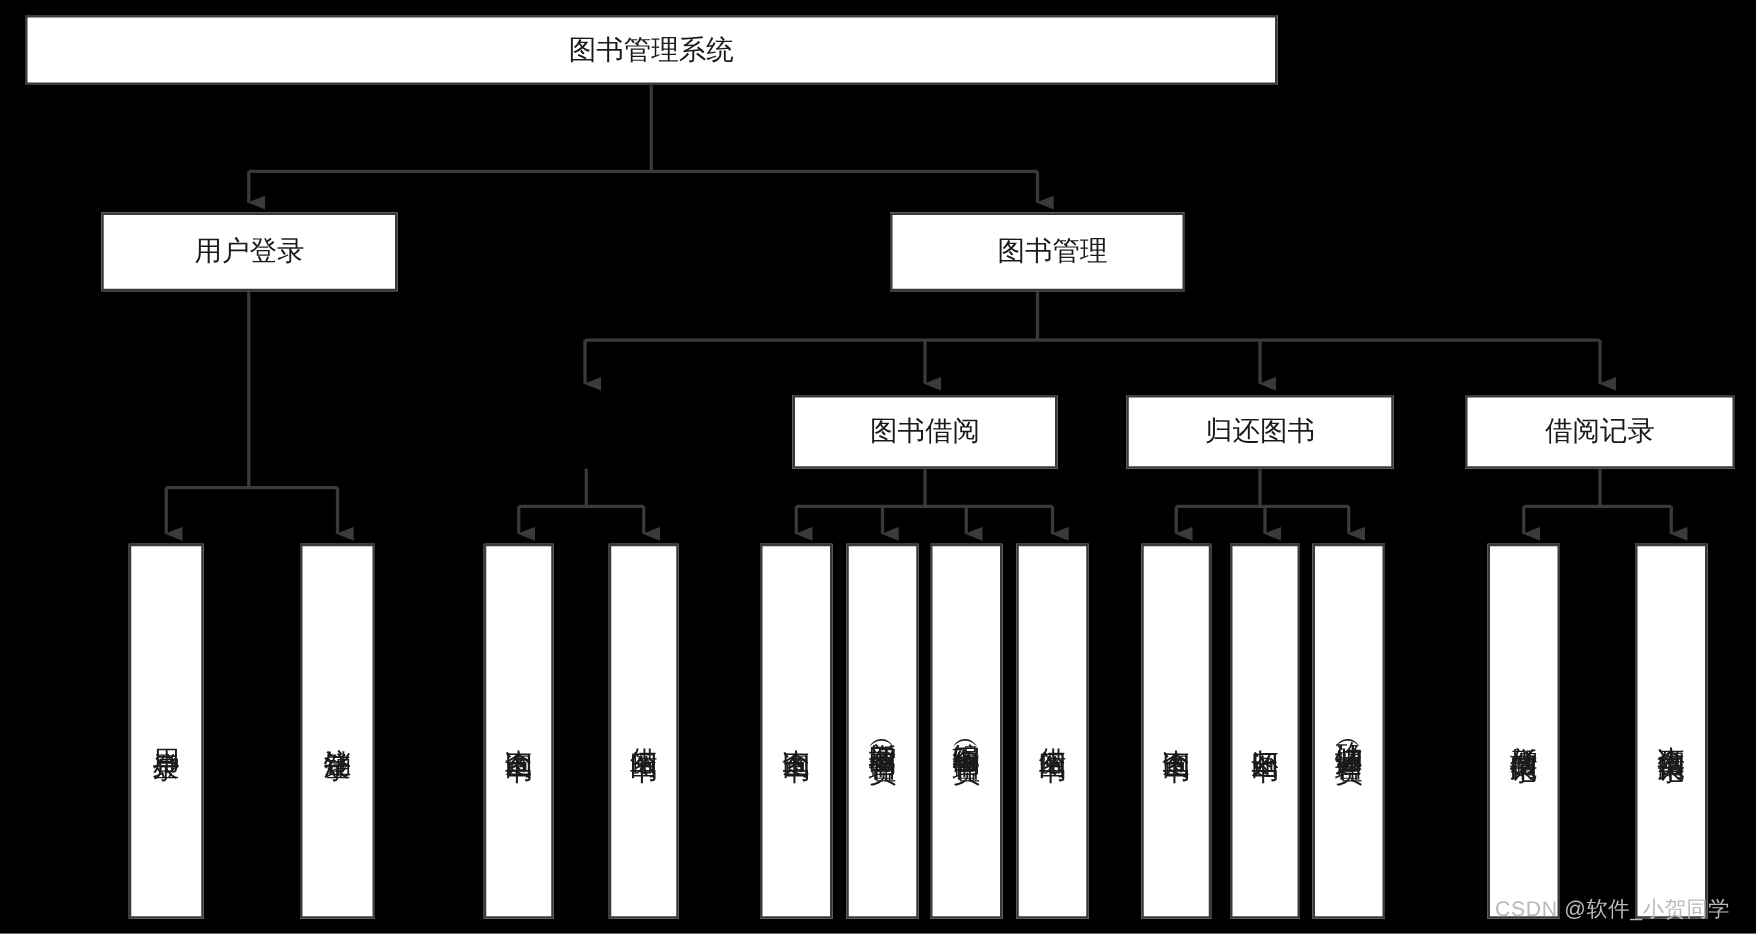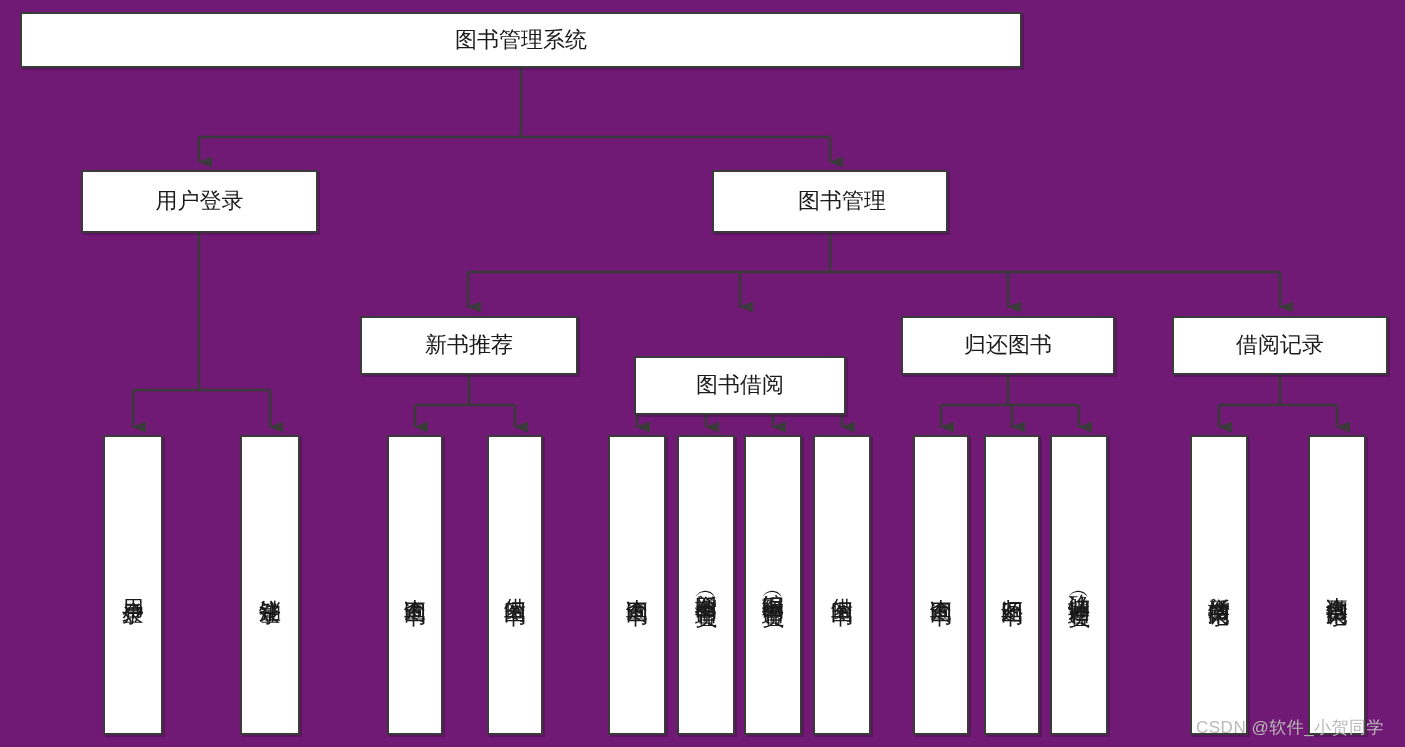--- a/index.html
+++ b/index.html
@@ -7,21 +7,21 @@
     padding: 0;
     background: #ffffff;
   }
   body {
     font-family: "Liberation Sans", "DejaVu Sans", sans-serif;
   }
   #canvas {
     position: relative;
     width: 1405px;
     height: 747px;
-    background: #701a75;
+    background: #000000;
     overflow: hidden;
   }
   #edges {
     position: absolute;
     left: 0;
     top: 0;
     width: 1405px;
     height: 747px;
   }
   .node {
@@ -125,24 +125,21 @@
     <span class="label">图书管理系统</span>
   </div>
 
   <div class="node horiz" style="left:81px;top:170px;width:237px;height:63px;">
     <span class="label">用户登录</span>
   </div>
   <div class="node horiz" style="left:712px;top:170px;width:236px;height:63px;padding-left:24px;">
     <span class="label">图书管理</span>
   </div>
 
-  <div class="node horiz" style="left:360px;top:316px;width:218px;height:59px;">
-    <span class="label">新书推荐</span>
-  </div>
-  <div class="node horiz" style="left:634px;top:316px;width:212px;height:59px;margin-top:40px;">
+  <div class="node horiz" style="left:634px;top:316px;width:212px;height:59px;">
     <span class="label">图书借阅</span>
   </div>
   <div class="node horiz" style="left:901px;top:316px;width:214px;height:59px;">
     <span class="label">归还图书</span>
   </div>
   <div class="node horiz" style="left:1172px;top:316px;width:216px;height:59px;">
     <span class="label">借阅记录</span>
   </div>
 
   <div class="node vert" style="left:103px;top:435px;width:60px;height:300px;">

